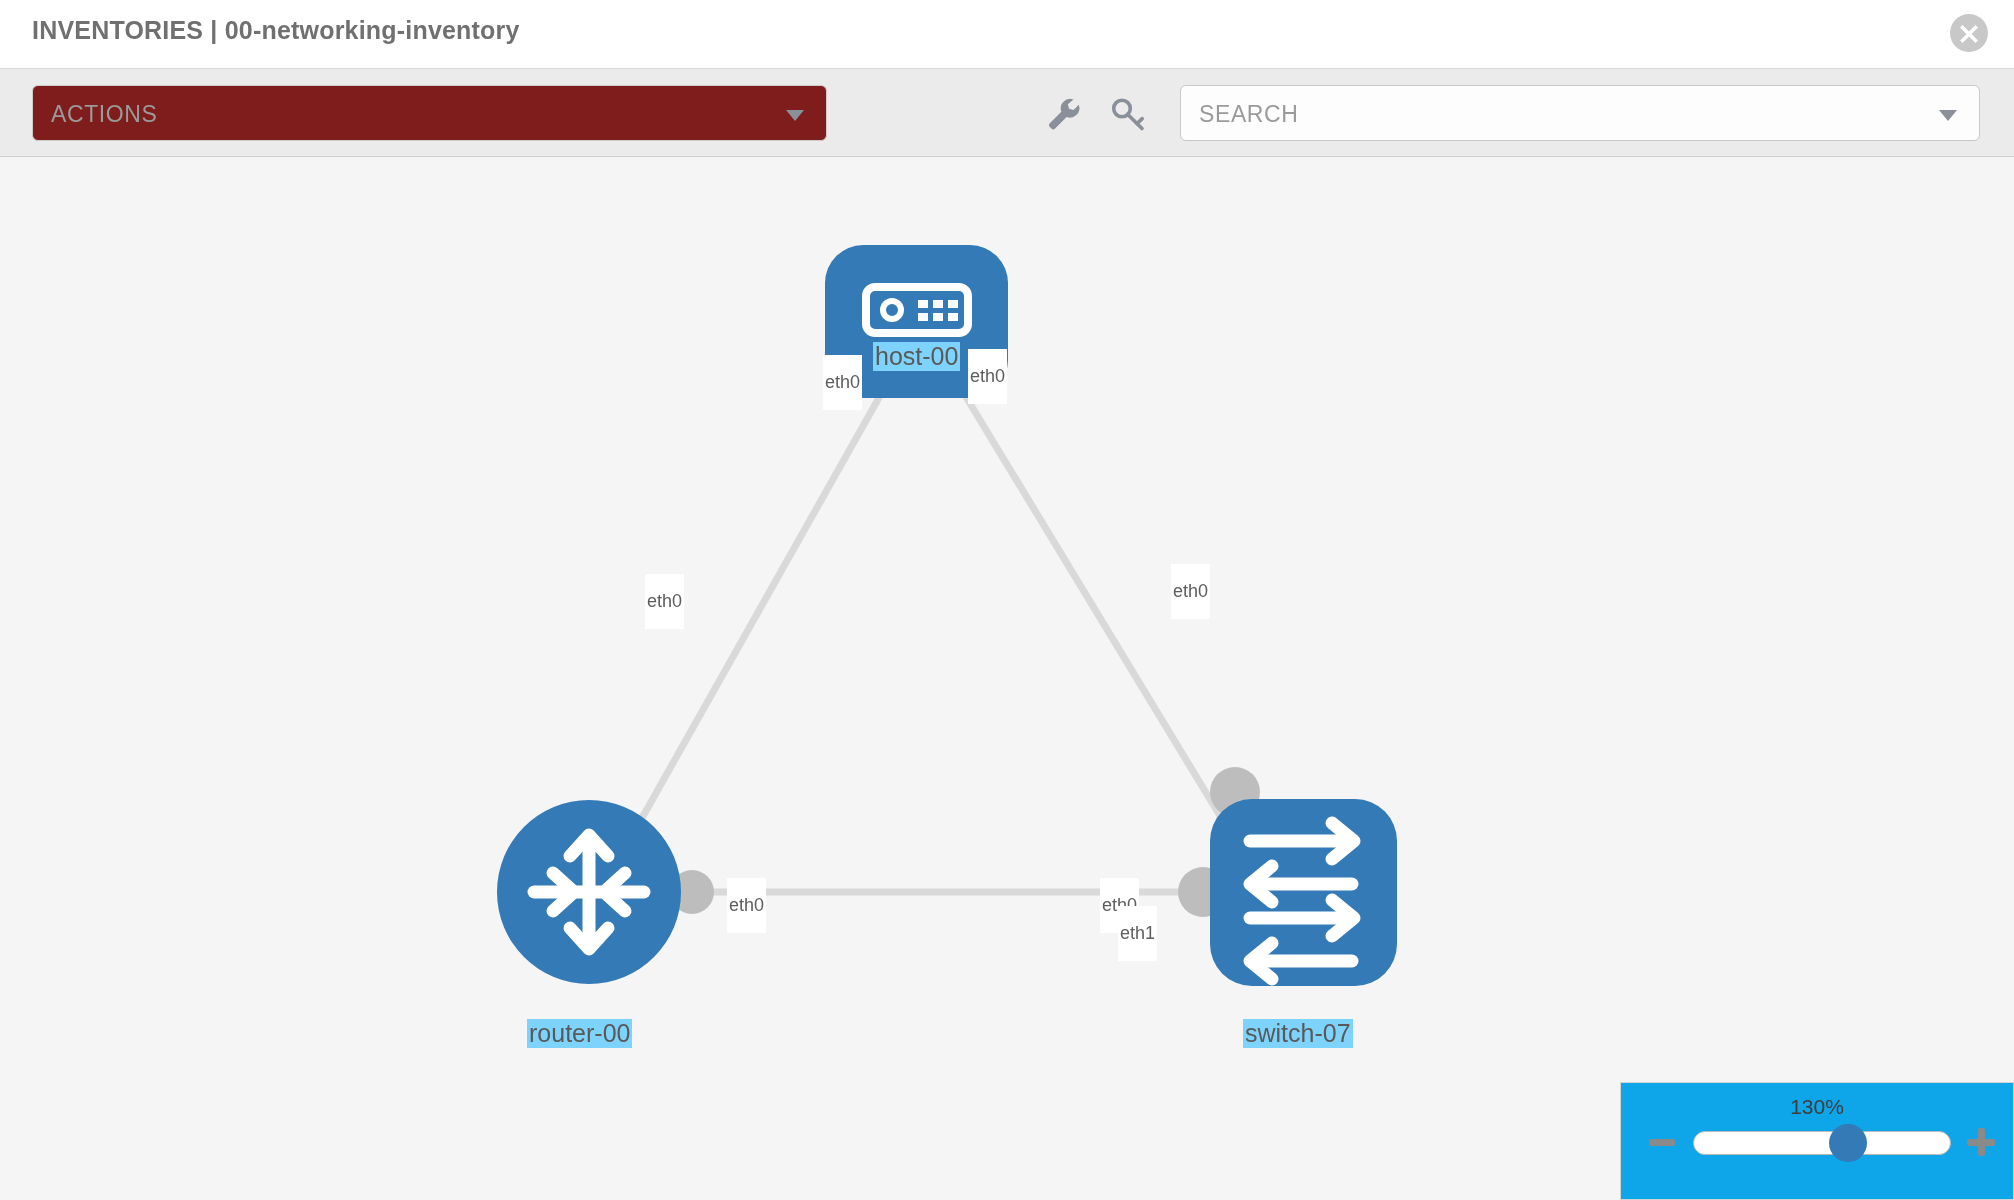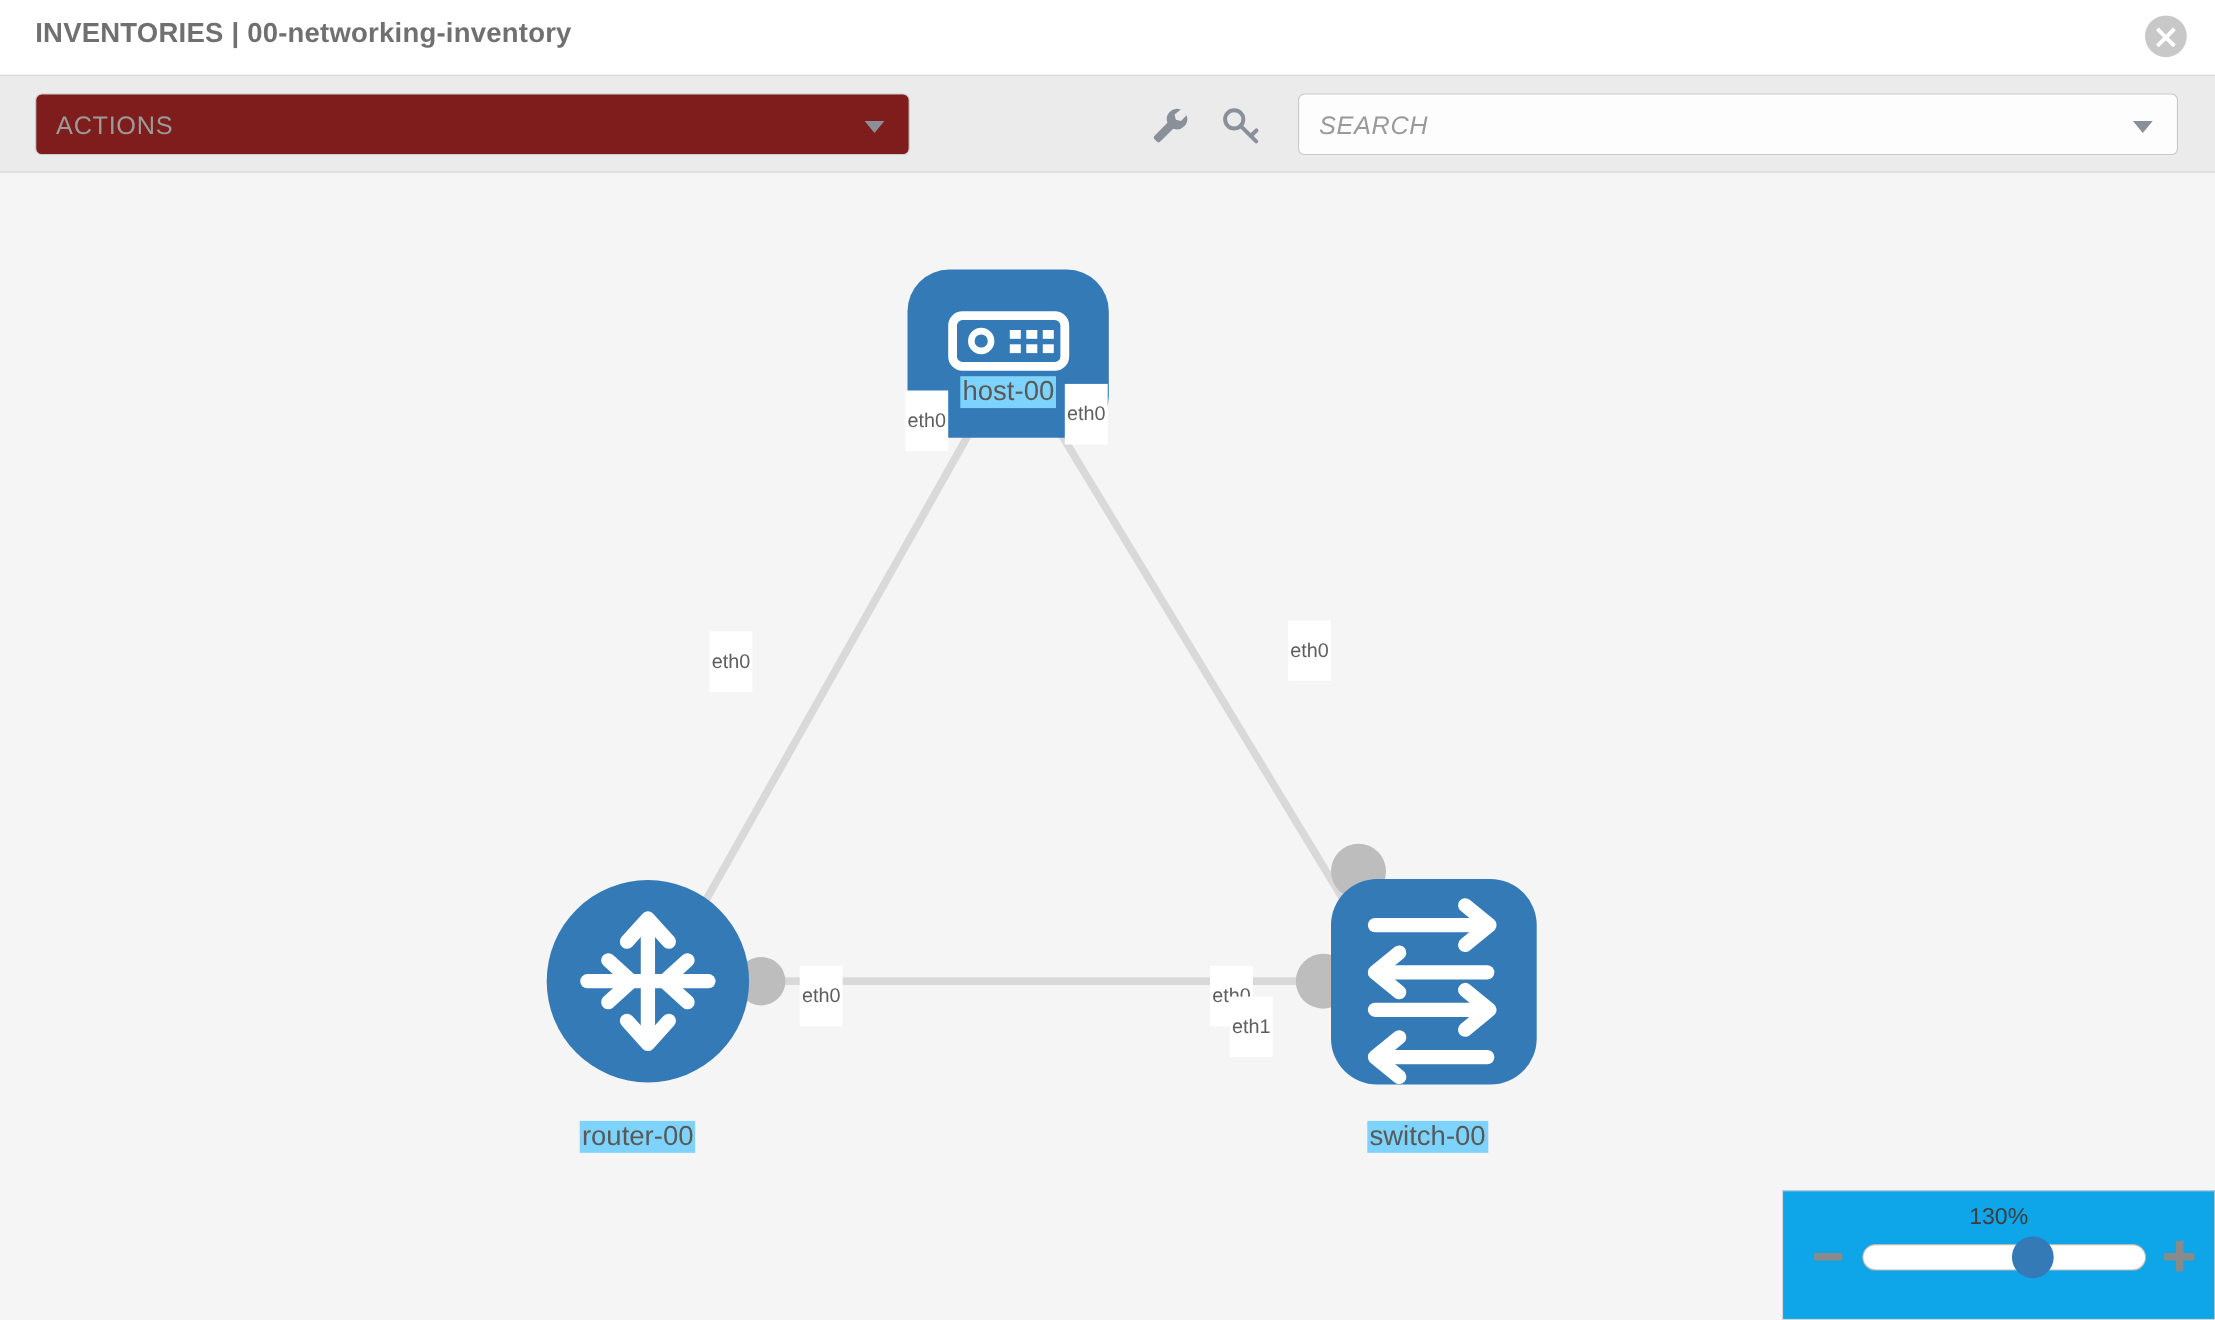--- a/index.html
+++ b/index.html
@@ -78,21 +78,20 @@
   #key-icon    { left: 1108px; }
 
   .search-box {
     position: absolute; left: 1180px; top: 16px;
     width: 800px; height: 56px;
     background: #fdfdfd;
     border: 1px solid #c9c9c9;
     border-radius: 6px;
     box-sizing: border-box;
     cursor: text;
-    font-style: italic;
   }
   .search-label {
     position: absolute; left: 18px; top: 15px;
     font-size: 23px; color: #9a9a9a;
     letter-spacing: 0.6px;
   }
 
   
   .canvas {
     position: absolute; left: 0; top: 157px;
@@ -261,21 +260,21 @@
           <path d="M1250 761 L1352 761"></path>
           <path d="M1332 743 L1354 761 L1332 779"></path>
           <path d="M1352 804 L1252 804"></path>
           <path d="M1272 786 L1250 804 L1272 822"></path>
         </g>
       </g>
     </svg>
 
     <div class="nlabel" style="left:873px; top:185px;">host-00</div>
     <div class="nlabel" style="left:527px; top:862px;">router-00</div>
-    <div class="nlabel" style="left:1243px; top:862px;">switch-00</div>
+    <div class="nlabel" style="left:1243px; top:862px;">switch-07</div>
 
     <div class="elabel" style="left:823px; top:198px;">eth0</div>
     <div class="elabel" style="left:968px; top:192px;">eth0</div>
     <div class="elabel" style="left:645px; top:417px;">eth0</div>
     <div class="elabel" style="left:1171px; top:407px;">eth0</div>
     <div class="elabel" style="left:727px; top:721px;">eth0</div>
     <div class="elabel" style="left:1100px; top:721px;">eth0</div>
     <div class="elabel" style="left:1118px; top:721px;margin-top:28px;">eth1</div>
 
     <div class="zoom-widget" style="left:1620px; top:925px;">

